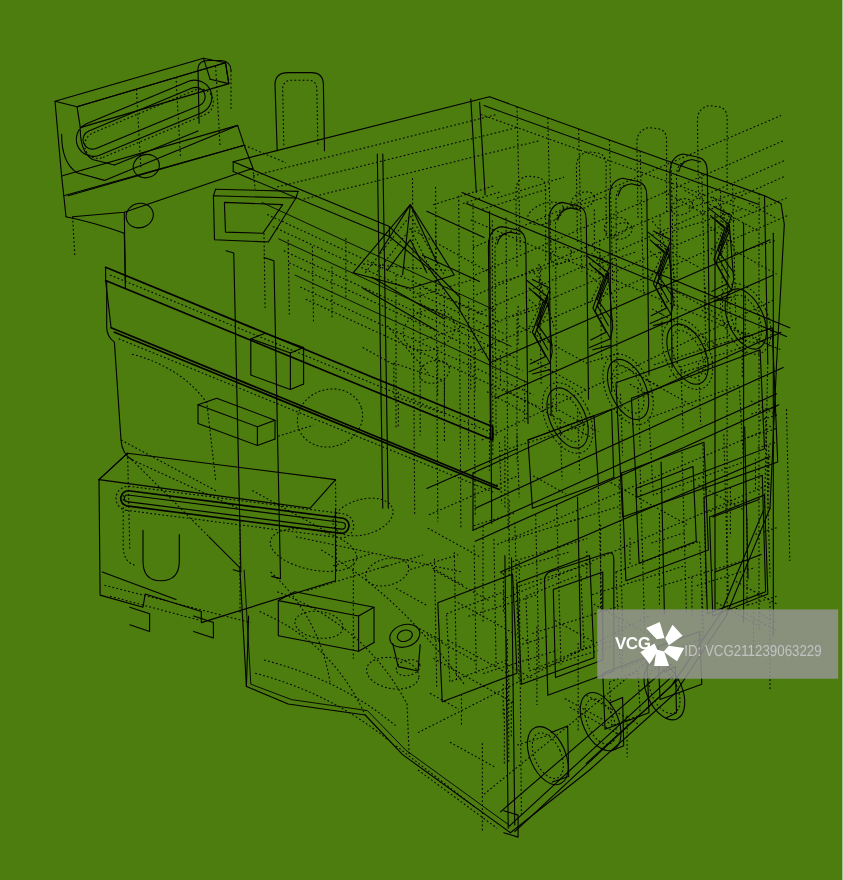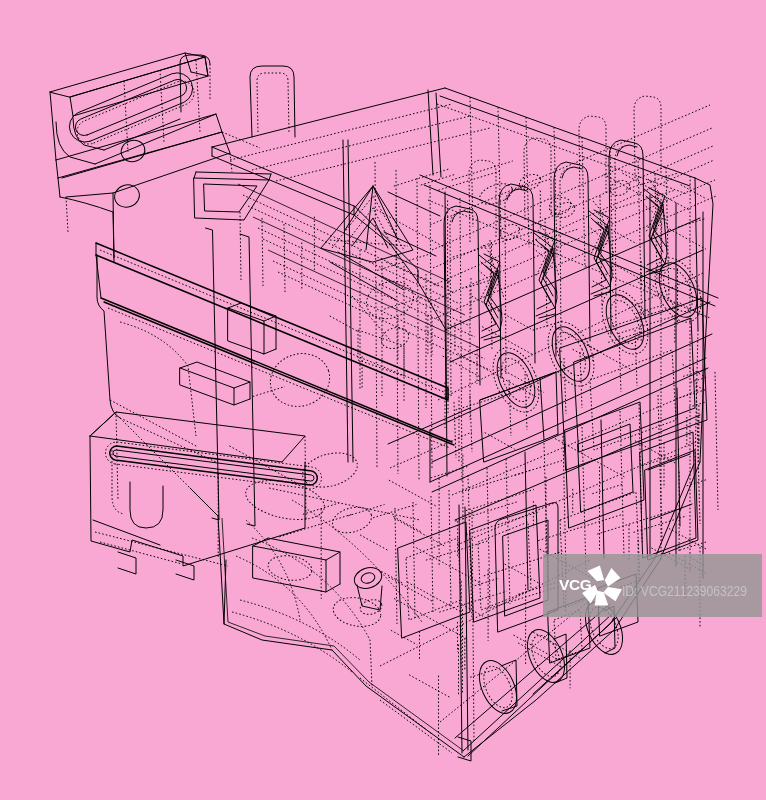--- a/index.html
+++ b/index.html
@@ -1,16 +1,16 @@
 <!DOCTYPE html>
 <html><head>
 <meta charset="utf-8">
 <style>
 html,body{margin:0;padding:0;background:#ffffff;}
-#page{width:766px;height:800px;position:relative;overflow:hidden;background:#f9a8d4;font-family:"Liberation Sans",sans-serif;}
+#page{width:766px;height:800px;position:relative;overflow:hidden;background:#4d7c0f;font-family:"Liberation Sans",sans-serif;}
 svg{position:absolute;top:0;left:0;}
 .s{fill:none;stroke:#000;stroke-width:1;stroke-linejoin:round;stroke-linecap:round;}
 .d{fill:none;stroke:#000;stroke-width:0.95;stroke-dasharray:1.6 2.1;stroke-linejoin:round;}
 .S{fill:none;stroke:#000;stroke-width:1.5;stroke-linejoin:round;stroke-linecap:round;}
 .t{fill:none;stroke:#000;stroke-width:0.8;stroke-linejoin:round;}
 </style>
 </head>
 <body>
 <div id="page">
 <svg width="766" height="800" viewBox="0 0 766 800">

